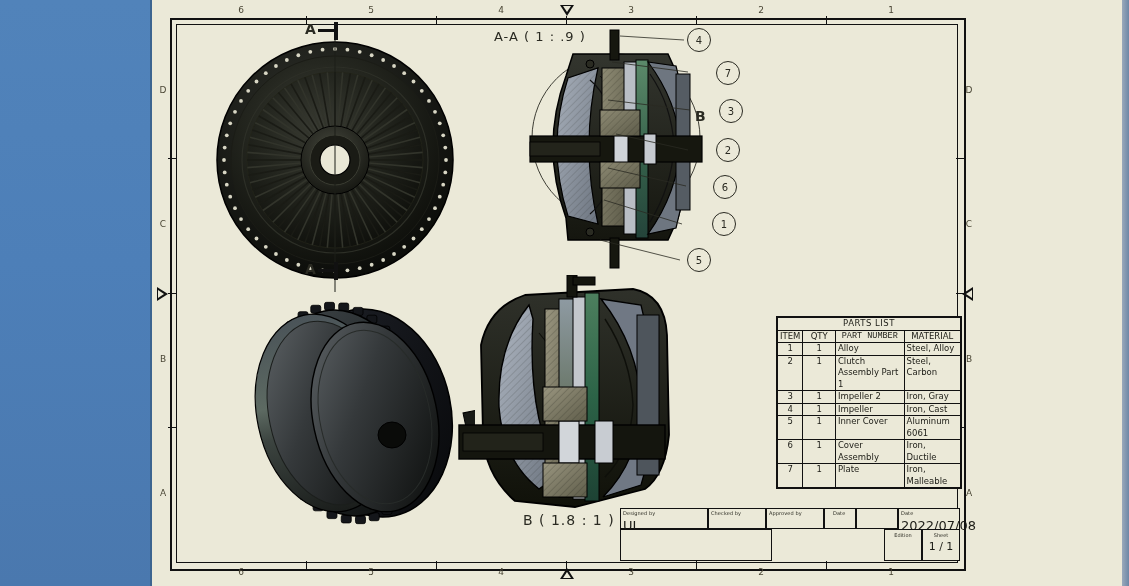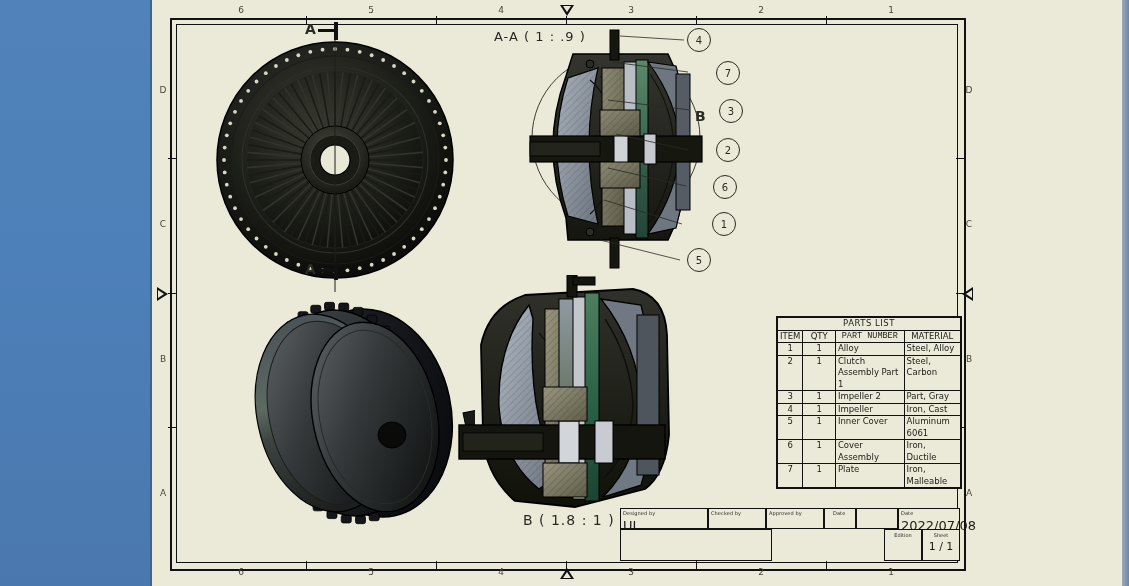--- a/index.html
+++ b/index.html
@@ -573,21 +573,21 @@
           <tr>
             <td class="c">2</td>
             <td class="c">1</td>
             <td>Clutch Assembly Part 1</td>
             <td>Steel, Carbon</td>
           </tr>
           <tr>
             <td class="c">3</td>
             <td class="c">1</td>
             <td>Impeller 2</td>
-            <td>Part, Gray</td>
+            <td>Iron, Gray</td>
           </tr>
           <tr>
             <td class="c">4</td>
             <td class="c">1</td>
             <td>Impeller</td>
             <td>Iron, Cast</td>
           </tr>
           <tr>
             <td class="c">5</td>
             <td class="c">1</td>

